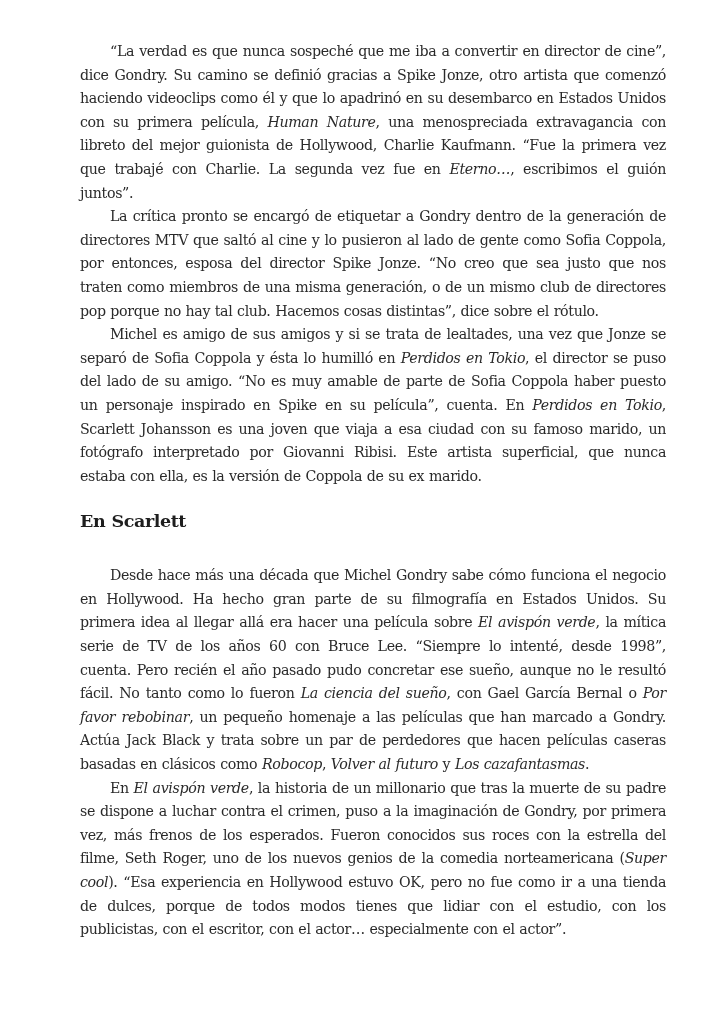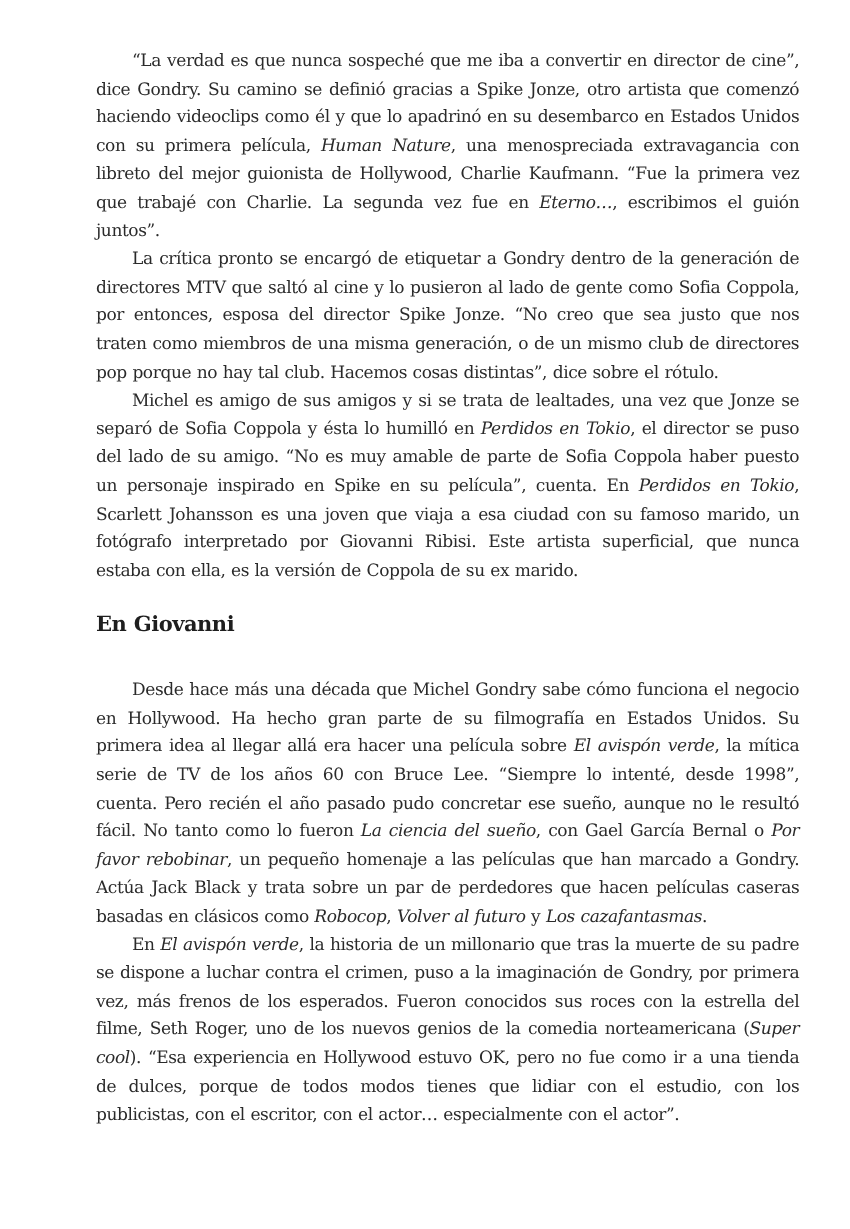--- a/index.html
+++ b/index.html
@@ -48,19 +48,19 @@
 </head>
 <body>
 
 <div class="page">
   <div>
     <p><span>“La verdad es que nunca sospeché que me iba a convertir en director de cine”, dice Gondry. Su camino se definió gracias a Spike Jonze, otro artista que comenzó haciendo videoclips como él y que lo apadrinó en su desembarco en Estados Unidos con su primera película, </span><em>Human Nature</em><span>, una menospreciada extravagancia con libreto del mejor guionista de Hollywood, Charlie Kaufmann. “Fue la primera vez que trabajé con Charlie. La segunda vez fue en </span><em>Eterno…</em><span>, escribimos el guión juntos”.</span></p>
     <p><span>La crítica pronto se encargó de etiquetar a Gondry dentro de la generación de directores MTV que saltó al cine y lo pusieron al lado de gente como Sofia Coppola, por entonces, esposa del director Spike Jonze. “No creo que sea justo que nos traten como miembros de una misma generación, o de un mismo club de directores pop porque no hay tal club. Hacemos cosas distintas”, dice sobre el rótulo.</span></p>
     <p><span>Michel es amigo de sus amigos y si se trata de lealtades, una vez que Jonze se separó de Sofia Coppola y ésta lo humilló en </span><em>Perdidos en Tokio</em><span>, el director se puso del lado de su amigo. “No es muy amable de parte de Sofia Coppola haber puesto un personaje inspirado en Spike en su película”, cuenta. En </span><em>Perdidos en Tokio</em><span>, Scarlett Johansson es una joven que viaja a esa ciudad con su famoso marido, un fotógrafo interpretado por Giovanni Ribisi. Este artista superficial, que nunca estaba con ella, es la versión de Coppola de su ex marido.</span></p>
   </div>
 
-  <h2 class="heading">En Giovanni</h2>
+  <h2 class="heading">En Scarlett</h2>
 
   <div>
     <p><span>Desde hace más una década que Michel Gondry sabe cómo funciona el negocio en Hollywood. Ha hecho gran parte de su filmografía en Estados Unidos. Su primera idea al llegar allá era hacer una película sobre </span><em>El avispón verde</em><span>, la mítica serie de TV de los años 60 con Bruce Lee. “Siempre lo intenté, desde 1998”, cuenta. Pero recién el año pasado pudo concretar ese sueño, aunque no le resultó fácil. No tanto como lo fueron </span><em>La ciencia del sueño</em><span>, con Gael García Bernal o </span><em>Por favor rebobinar</em><span>, un pequeño homenaje a las películas que han marcado a Gondry. Actúa Jack Black y trata sobre un par de perdedores que hacen películas caseras basadas en clásicos como </span><em>Robocop</em><span>, </span><em>Volver al futuro</em><span> y </span><em>Los cazafantasmas</em><span>.</span></p>
     <p><span>En </span><em>El avispón verde</em><span>, la historia de un millonario que tras la muerte de su padre se dispone a luchar contra el crimen, puso a la imaginación de Gondry, por primera vez, más frenos de los esperados. Fueron conocidos sus roces con la estrella del filme, Seth Roger, uno de los nuevos genios de la comedia norteamericana (</span><em>Super cool</em><span>). “Esa experiencia en Hollywood estuvo OK, pero no fue como ir a una tienda de dulces, porque de todos modos tienes que lidiar con el estudio, con los publicistas, con el escritor, con el actor… especialmente con el actor”.</span></p>
   </div>
 </div>
 
 </body></html>

